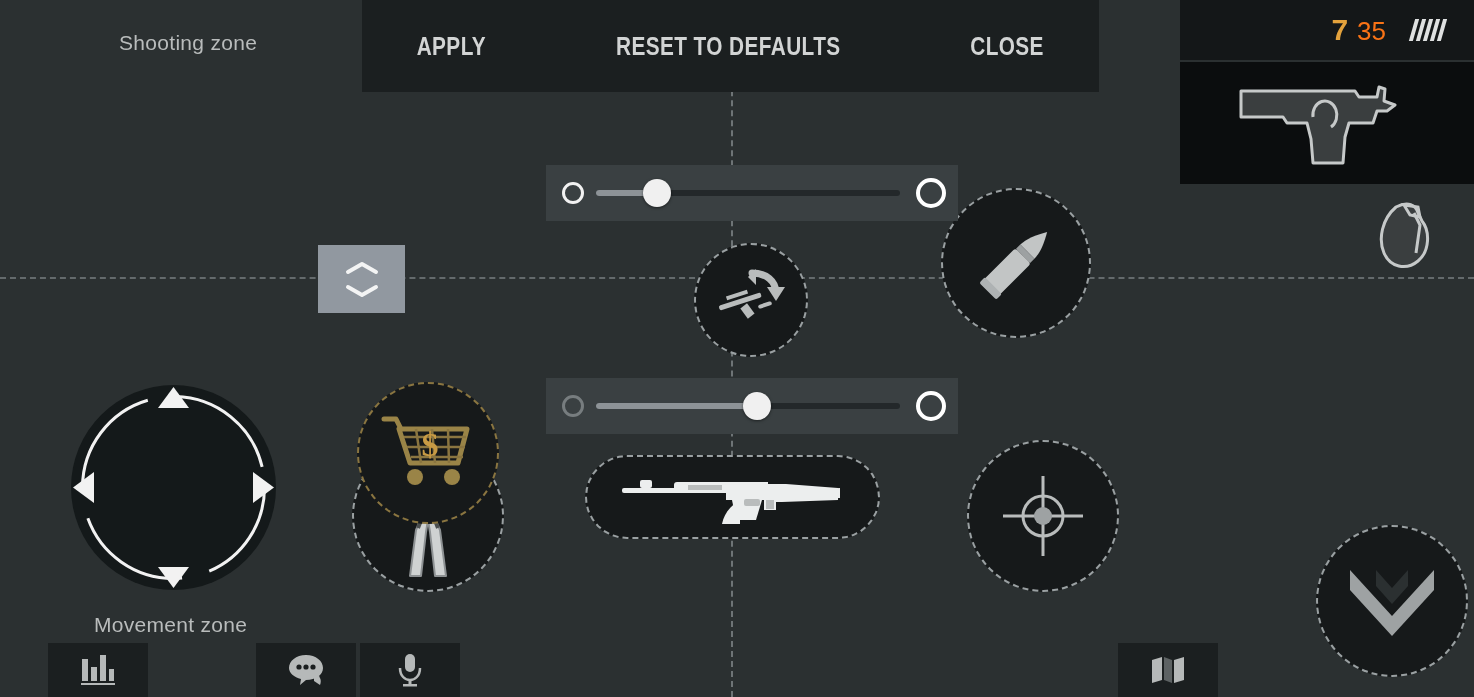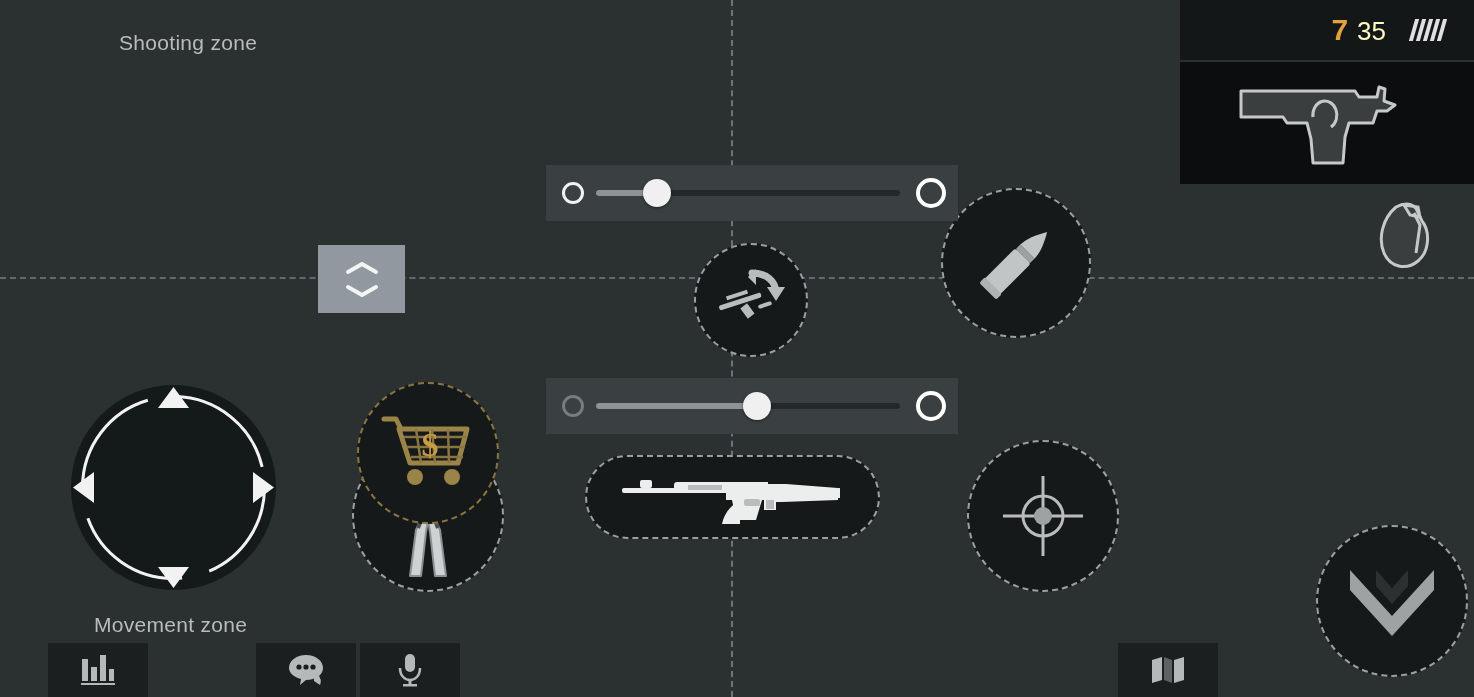--- a/index.html
+++ b/index.html
@@ -144,21 +144,21 @@
   }
   #ammo-bar{
     position:absolute;right:0;top:0;width:294px;height:60px;
     background:#141718;
     display:flex;align-items:center;justify-content:flex-end;
     gap:26px;padding-right:30px;box-sizing:border-box;
     z-index:26;
   }
   .ammo-nums{display:flex;align-items:baseline;gap:9px;}
   #ammo-cur{color:#e3a23c;font-size:30px;font-weight:bold;}
-  #ammo-res{color:#fef9c3;font-size:26px;}
+  #ammo-res{color:#f97316;font-size:26px;}
   .mag-ticks{display:flex;gap:3px;}
   .mag-ticks i{
     display:block;width:4px;height:22px;background:#dfe1e1;
     transform:skewX(-16deg);
   }
   #grenade-slot{
     position:absolute;right:26px;top:192px;width:84px;height:84px;
     display:flex;align-items:center;justify-content:center;z-index:25;
   }
 
@@ -180,20 +180,25 @@
 <body>
 
 <div id="screen">
 
   <div class="guide-h"></div>
   <div class="guide-v"></div>
 
   <div class="zone-label" id="lbl-shoot">Shooting zone</div>
   <div class="zone-label" id="lbl-move">Movement zone</div>
 
+  <div class="topbar">
+    <button class="topbtn">APPLY</button>
+    <button class="topbtn">RESET TO DEFAULTS</button>
+    <button class="topbtn">CLOSE</button>
+  </div>
 
   <div class="slider" id="slider-1">
     <span class="sl-circ sl-minus"></span>
     <span class="sl-track">
       <span class="sl-fill" id="fill-1" style="width: 20%;"></span>
       <span class="sl-knob" id="knob-1" style="left: 20%;"></span>
     </span>
     <span class="sl-circ sl-plus"></span>
   </div>
 

